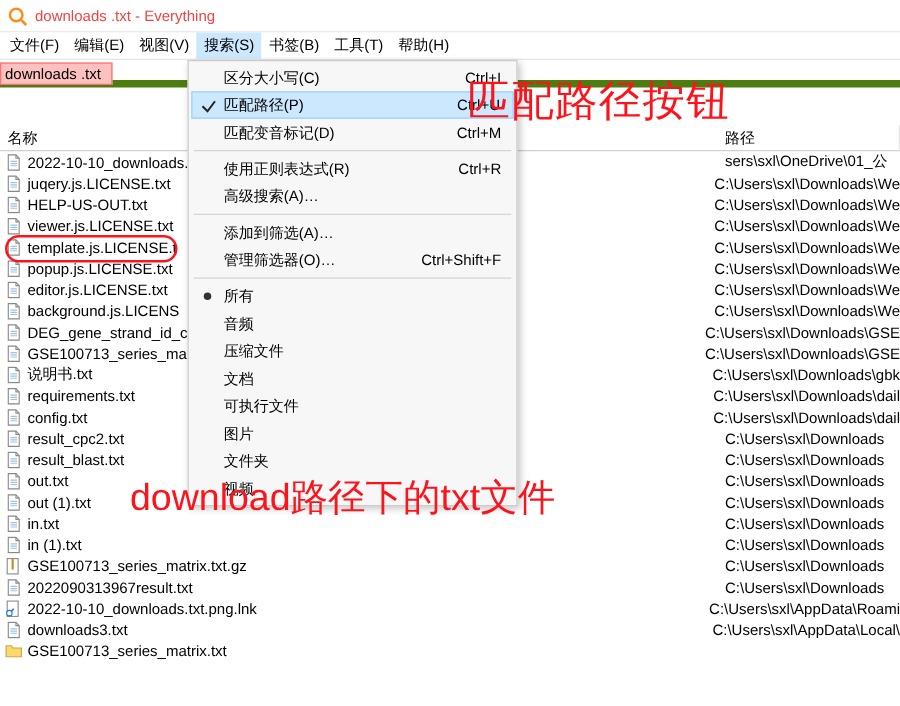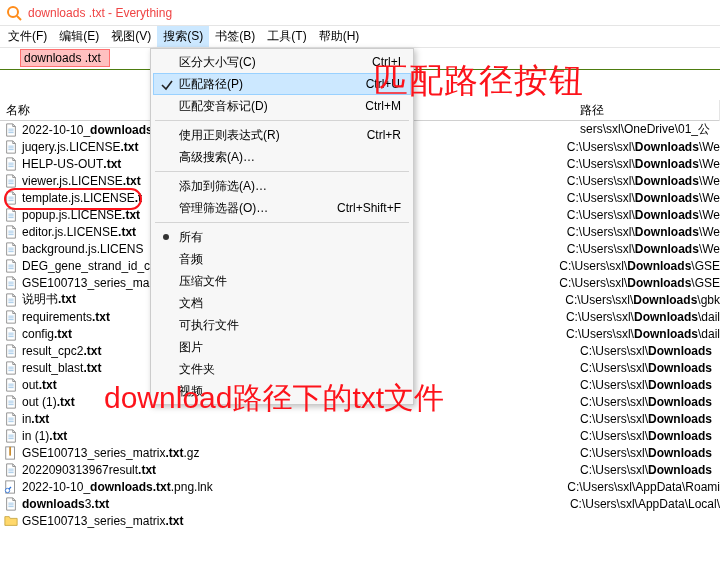--- a/index.html
+++ b/index.html
@@ -3,32 +3,32 @@
 <meta charset="utf-8">
 <style>
 * { margin:0; padding:0; box-sizing:border-box; font-family:"Microsoft YaHei","Segoe UI",Tahoma,sans-serif; }
 body { width:720px; height:565px; background:#fff; overflow:hidden; font-size:12px; color:#000; position:relative; }
 .titlebar { height:26px; display:flex; align-items:center; padding:0 6px; background:#fff; border-bottom:1px solid #e5e5e5; }
 .titlebar .logo { width:16px; height:16px; margin-right:6px; }
 .titlebar .title { font-size:12px; color:#ef4444; }
 .menubar { height:22px; display:flex; align-items:flex-end; padding:0 2px; background:#fff; border-bottom:1px solid #e5e5e5; }
 .menubar .mitem { padding:2px 6px; cursor:default; }
 .menubar .mitem.open { background:#cce8ff; }
-.searchrow { height:22px; display:flex; align-items:flex-end; padding:2px 20px; border-bottom:1px solid #4d7c0f; }
+.searchrow { height:22px; display:flex; align-items:flex-start; padding:2px 0; border-bottom:6px solid #4d7c0f; }
 .searchrow input { width:90px; border:1px solid #ff7070; background:#ffc0c0; padding:1px 3px; font-size:12px; outline:none; }
 .listheader { height:20px; display:flex; align-items:center; background:#fff; border-bottom:1px solid #d0d0d0;margin-top:31px; }
 .listheader .col { padding:2px 6px; border-right:1px solid #e5e5e5; }
 .listheader .col.name { width:380px; }
 .listheader .col.path { flex:1; padding-left:200px; }
 .filelist { position:relative; height:calc(565px - 26px - 22px - 22px - 20px); overflow:hidden; }
 .row { height:17px; display:flex; align-items:center; white-space:nowrap; }
 .row .cell-name { display:flex; align-items:center; width:580px; padding-left:4px; }
 .row .cell-path { flex:1; padding-left:0px; }
 .icon-file,.icon-other { width:14px; height:14px; margin-right:4px; flex-shrink:0; }
-b { font-weight:700; }
+b { font-weight:400; }
 
 
 .dropdown { position:absolute; left:150px; top:48px; width:264px; background:#f7f7f7; border:1px solid #ccc; box-shadow:2px 2px 6px rgba(0,0,0,.25); z-index:10; padding:2px; }
 .dropdown .ditem { height:22px; display:flex; align-items:center; padding:0 6px 0 26px; position:relative; }
 .dropdown .ditem .accel { position:absolute; right:10px; }
 .dropdown .dsep { height:1px; background:#d4d4d4; margin:3px 2px; }
 .dropdown .ditem .check { position:absolute; left:6px; top:4px; width:14px; height:14px; }
 .dropdown .ditem .dot { position:absolute; left:10px; top:8px; width:6px; height:6px; border-radius:50%; background:#333; }
 .dropdown .ditem.hl { background:#cce8ff; border:1px solid #99d1ff; padding-left:25px; height:22px; }
 

